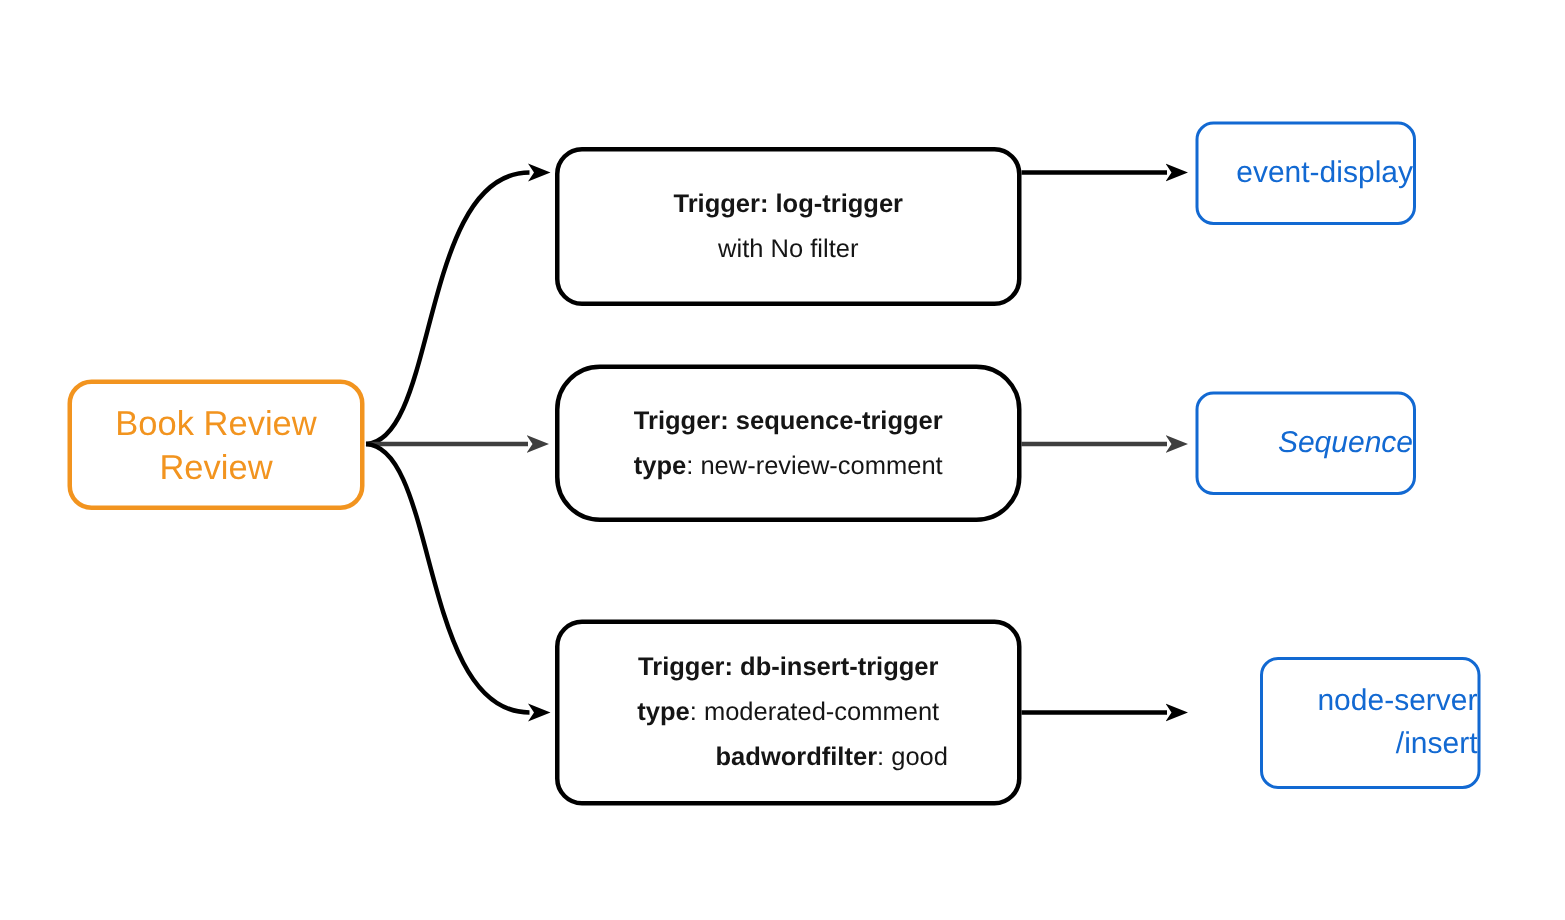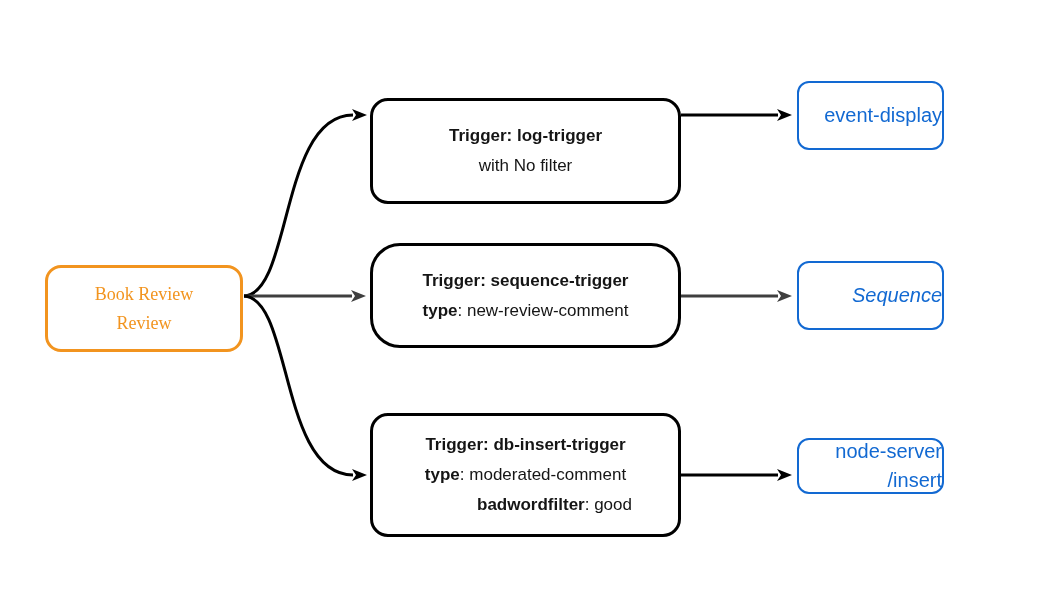--- a/index.html
+++ b/index.html
@@ -20,46 +20,46 @@
     position: absolute;
     box-sizing: border-box;
     background: #ffffff;
     display: flex;
     flex-direction: column;
     justify-content: center;
     align-items: center;
     text-align: center;
   }
   .broker {
-    left: 45px; top: 265px; width: 198px; height: 87px;
+    left: 45px; top: 253px; width: 198px; height: 87px;
     border: 3px solid var(--orange, #F2941F);
     border-radius: 16px;
     color: var(--orange, #F2941F);
-    font-size: 18px; line-height: 29px; font-family: Liberation Serif, serif;
+    font-size: 23px; line-height: 29px;
   }
   .trigger {
     border: 3px solid var(--ink, #000000);
     border-radius: 18px;
     color: #151515;
     font-size: 17px; line-height: 30px;
     left: 370px; width: 311px;
   }
   .trigger.t1 { top: 62px;  height: 106px; margin-top: 36px; }
   .trigger.t2 { top: 243px; height: 105px; border-radius: 30px; }
   .trigger.t3 { top: 413px; height: 124px; }
   .sink {
     border: 2.5px solid var(--blue, #1269D2);
     border-radius: 12px;
     color: var(--blue, #1269D2);
     font-size: 20px; line-height: 29px;
     left: 797px; width: 147px; align-items: flex-end;
   }
   .sink.s1 { top: 81px;  height: 69px; }
   .sink.s2 { top: 261px; height: 69px; font-style: italic; }
-  .sink.s3 { top: 438px; height: 56px; }
+  .sink.s3 { top: 438px; height: 88px; margin-left: 43px; }
   .b { font-weight: 700; }
   .line { white-space: pre; }
   .shift-right { margin-left: 58px; }
   path.edge { fill: none; stroke-width: 3px; }
 </style>
 </head>
 <body>
 
 <div id="canvas">
 

